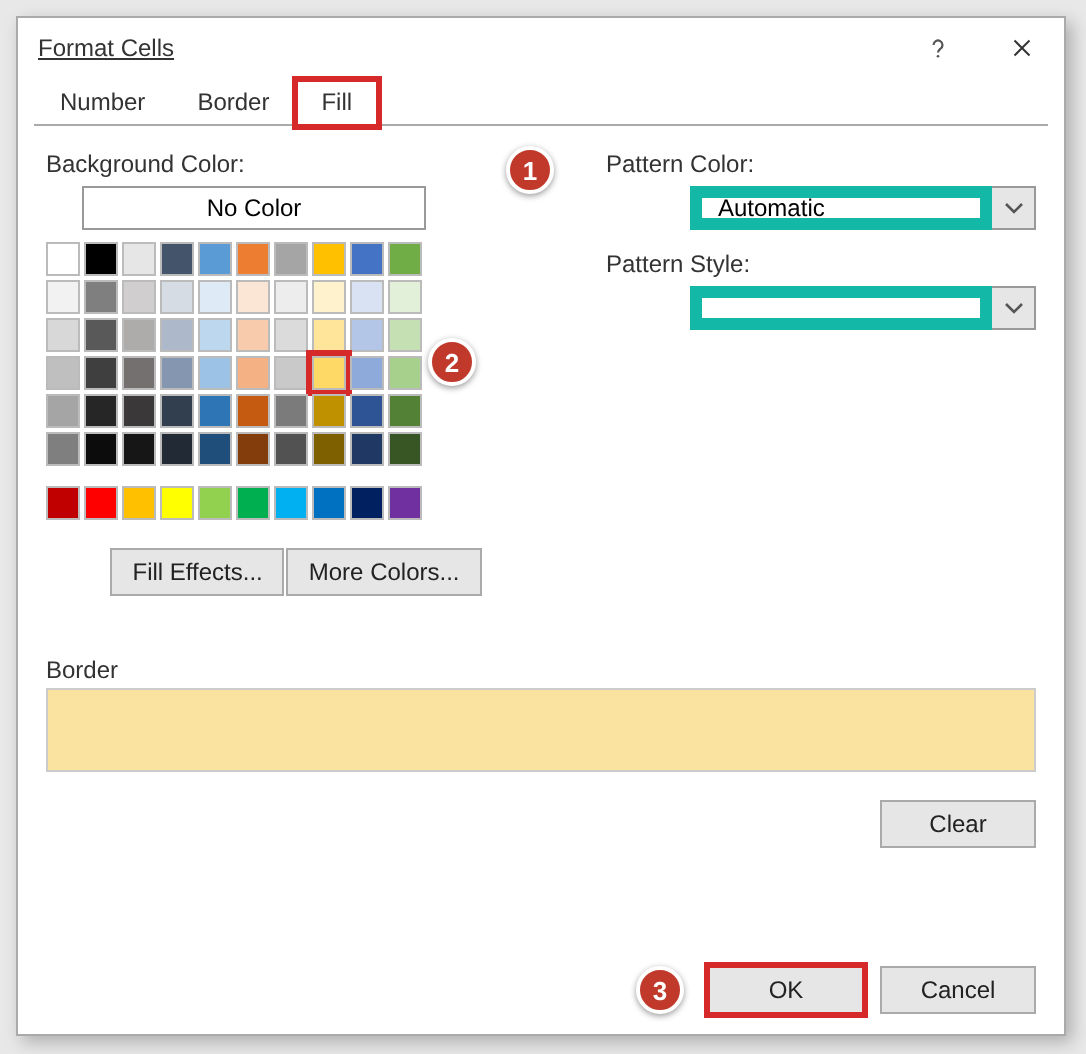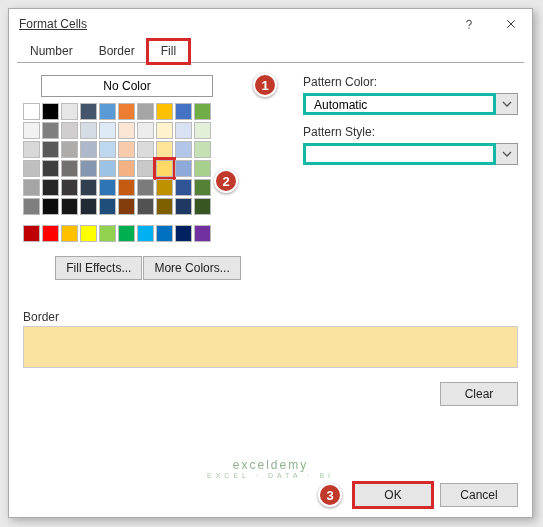--- a/index.html
+++ b/index.html
@@ -17,21 +17,21 @@
   .col-left { width: 250px; }
   .col-right { flex: 1; }
   .label { color: #333; margin-bottom: 4px; }
   .nocolor-btn { width: 172px; height: 22px; border: 1px solid #999; background: #fff; display: flex; align-items: center; justify-content: center; margin: 0 0 6px 18px; }
   .swatch-grid { display: grid; grid-template-columns: repeat(10, 17px); grid-auto-rows: 17px; gap: 2px; margin-left: 0; }
   .swatch { width: 17px; height: 17px; border: 1px solid #bbb; }
   .swatch.sel { outline: 3px solid #d62a2a; outline-offset: 0; }
   .row2 { margin-top: 14px; display:flex; gap:1px;justify-content:center; }
   .btn { padding: 4px 10px; background: #e6e6e6; border: 1px solid #aaa; color: #222; min-width: 70px; text-align:center; }
   .dd { display:flex; margin-bottom: 10px; }
-  .dd-box { flex:1; height: 22px; border:3px solid #14b8a6; background:#fff; display:flex; align-items:flex-end; padding-left:8px; }
+  .dd-box { flex:1; height: 22px; border:6px solid #14b8a6; background:#fff; display:flex; align-items:center; padding-left:8px;margin-left:42px; }
   .dd-arrow { width:22px; height:22px; border:1px solid #999; border-left:none; background:#e6e6e6; display:flex; align-items:center; justify-content:center; }
   .sample-area { margin: 0 14px; }
   .sample-lbl { margin-top: 18px; margin-bottom:2px; }
   .sample-box { height: 42px; border:1px solid #ccc; background:#fae3a1; }
   .clear-row { display:flex; justify-content:flex-end; padding: 14px 14px 0; }
   .footer { position:absolute; bottom:10px; right:14px; display:flex; gap:8px; align-items:center; }
   .ok-btn { outline: 3px solid #d62a2a; outline-offset: -1px; }
   .badge { width:24px; height:24px; border-radius:50%; background:#c0392b; border:2px solid #fff; color:#fff; font-weight:bold; font-size:13px; display:flex; align-items:center; justify-content:center; position:absolute; box-shadow:0 1px 3px rgba(0,0,0,0.4); }
   .badge1 { left:244px; top:64px; }
   .badge2 { left:205px; top:160px; }
@@ -60,20 +60,21 @@
   </div>
 
   <div class="tabs">
     <div class="tab">Number</div>
     <div class="tab">Border</div>
     <div class="tab active hl">Fill</div>
   </div>
 
   <div class="body">
     <div class="col-left">
+      <div class="label">Background Color:</div>
       <div class="nocolor-btn">
           <span>No Color</span>
         </div>
       <div class="swatch-grid" id="grid-main">
           <div class="swatch" style="background: rgb(255, 255, 255);"></div>
           <div class="swatch" style="background: rgb(0, 0, 0);"></div>
           <div class="swatch" style="background: rgb(231, 230, 230);"></div>
           <div class="swatch" style="background: rgb(68, 84, 106);"></div>
           <div class="swatch" style="background: rgb(91, 155, 213);"></div>
           <div class="swatch" style="background: rgb(237, 125, 49);"></div>
@@ -185,17 +186,13 @@
 
   <div class="footer">
     <div class="badge badge3">3</div>
     <div class="btn ok-btn" style="min-width:78px">OK</div>
     <div class="btn" style="min-width:78px">Cancel</div>
   </div>
 
   <div class="badge badge1">1</div>
   <div class="badge badge2">2</div>
 
-  <div class="watermark">
-    <span>exceldemy</span>
-    <small>EXCEL · DATA · BI</small>
-  </div>
 </div>
 
 </body></html>

